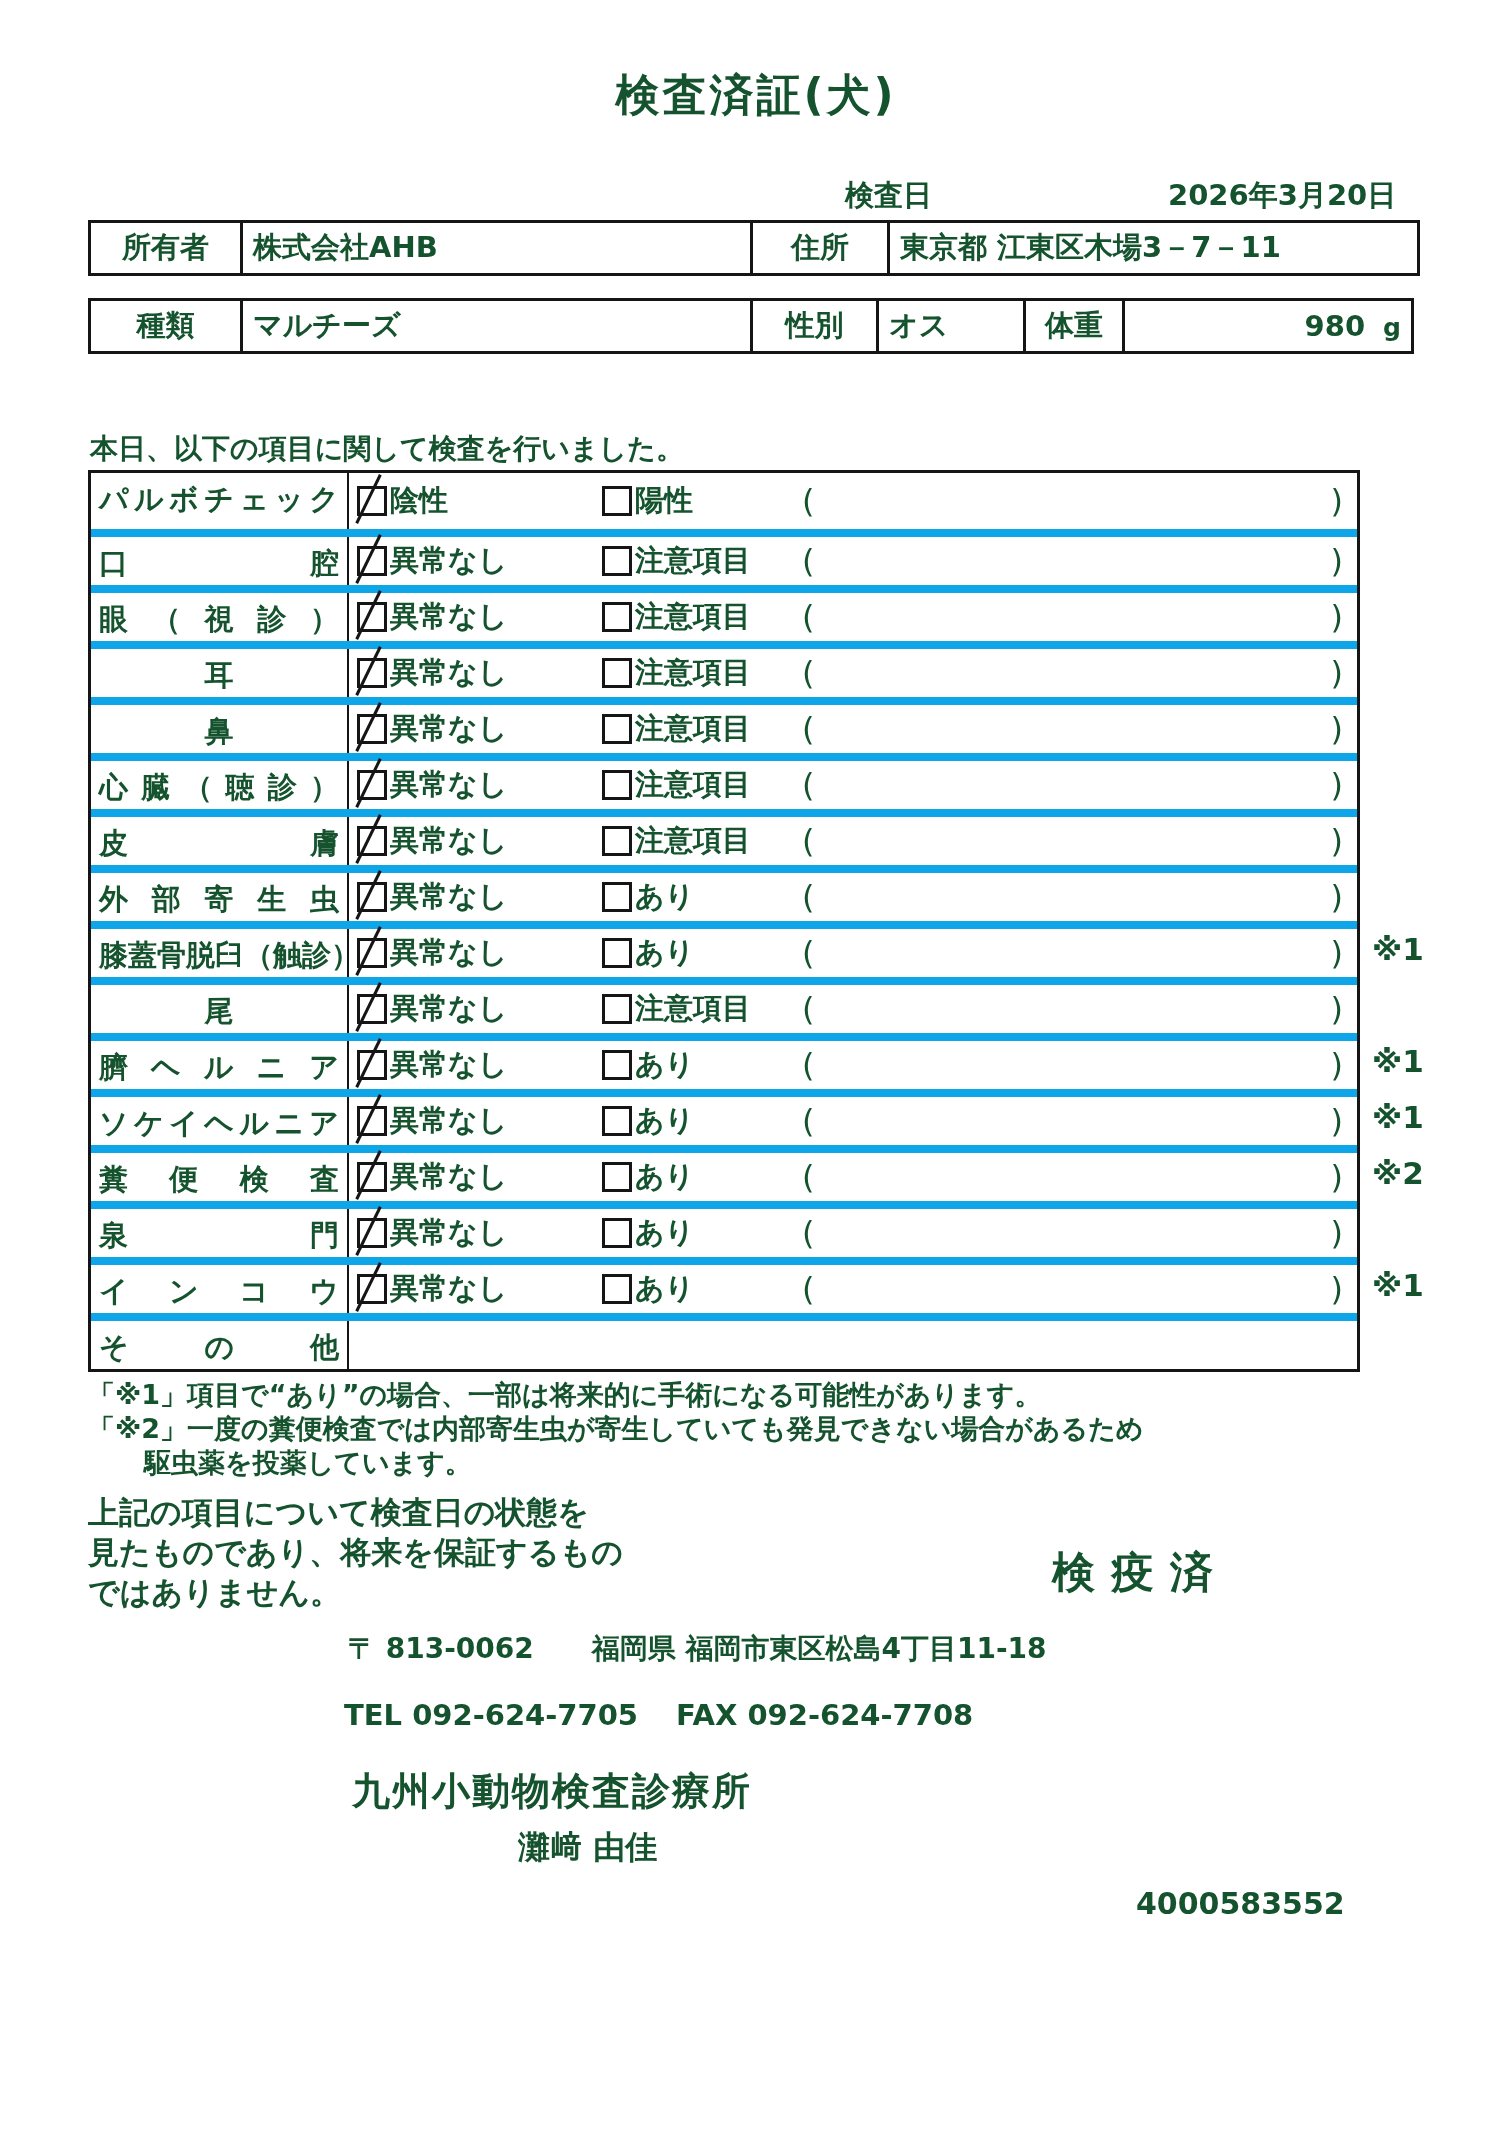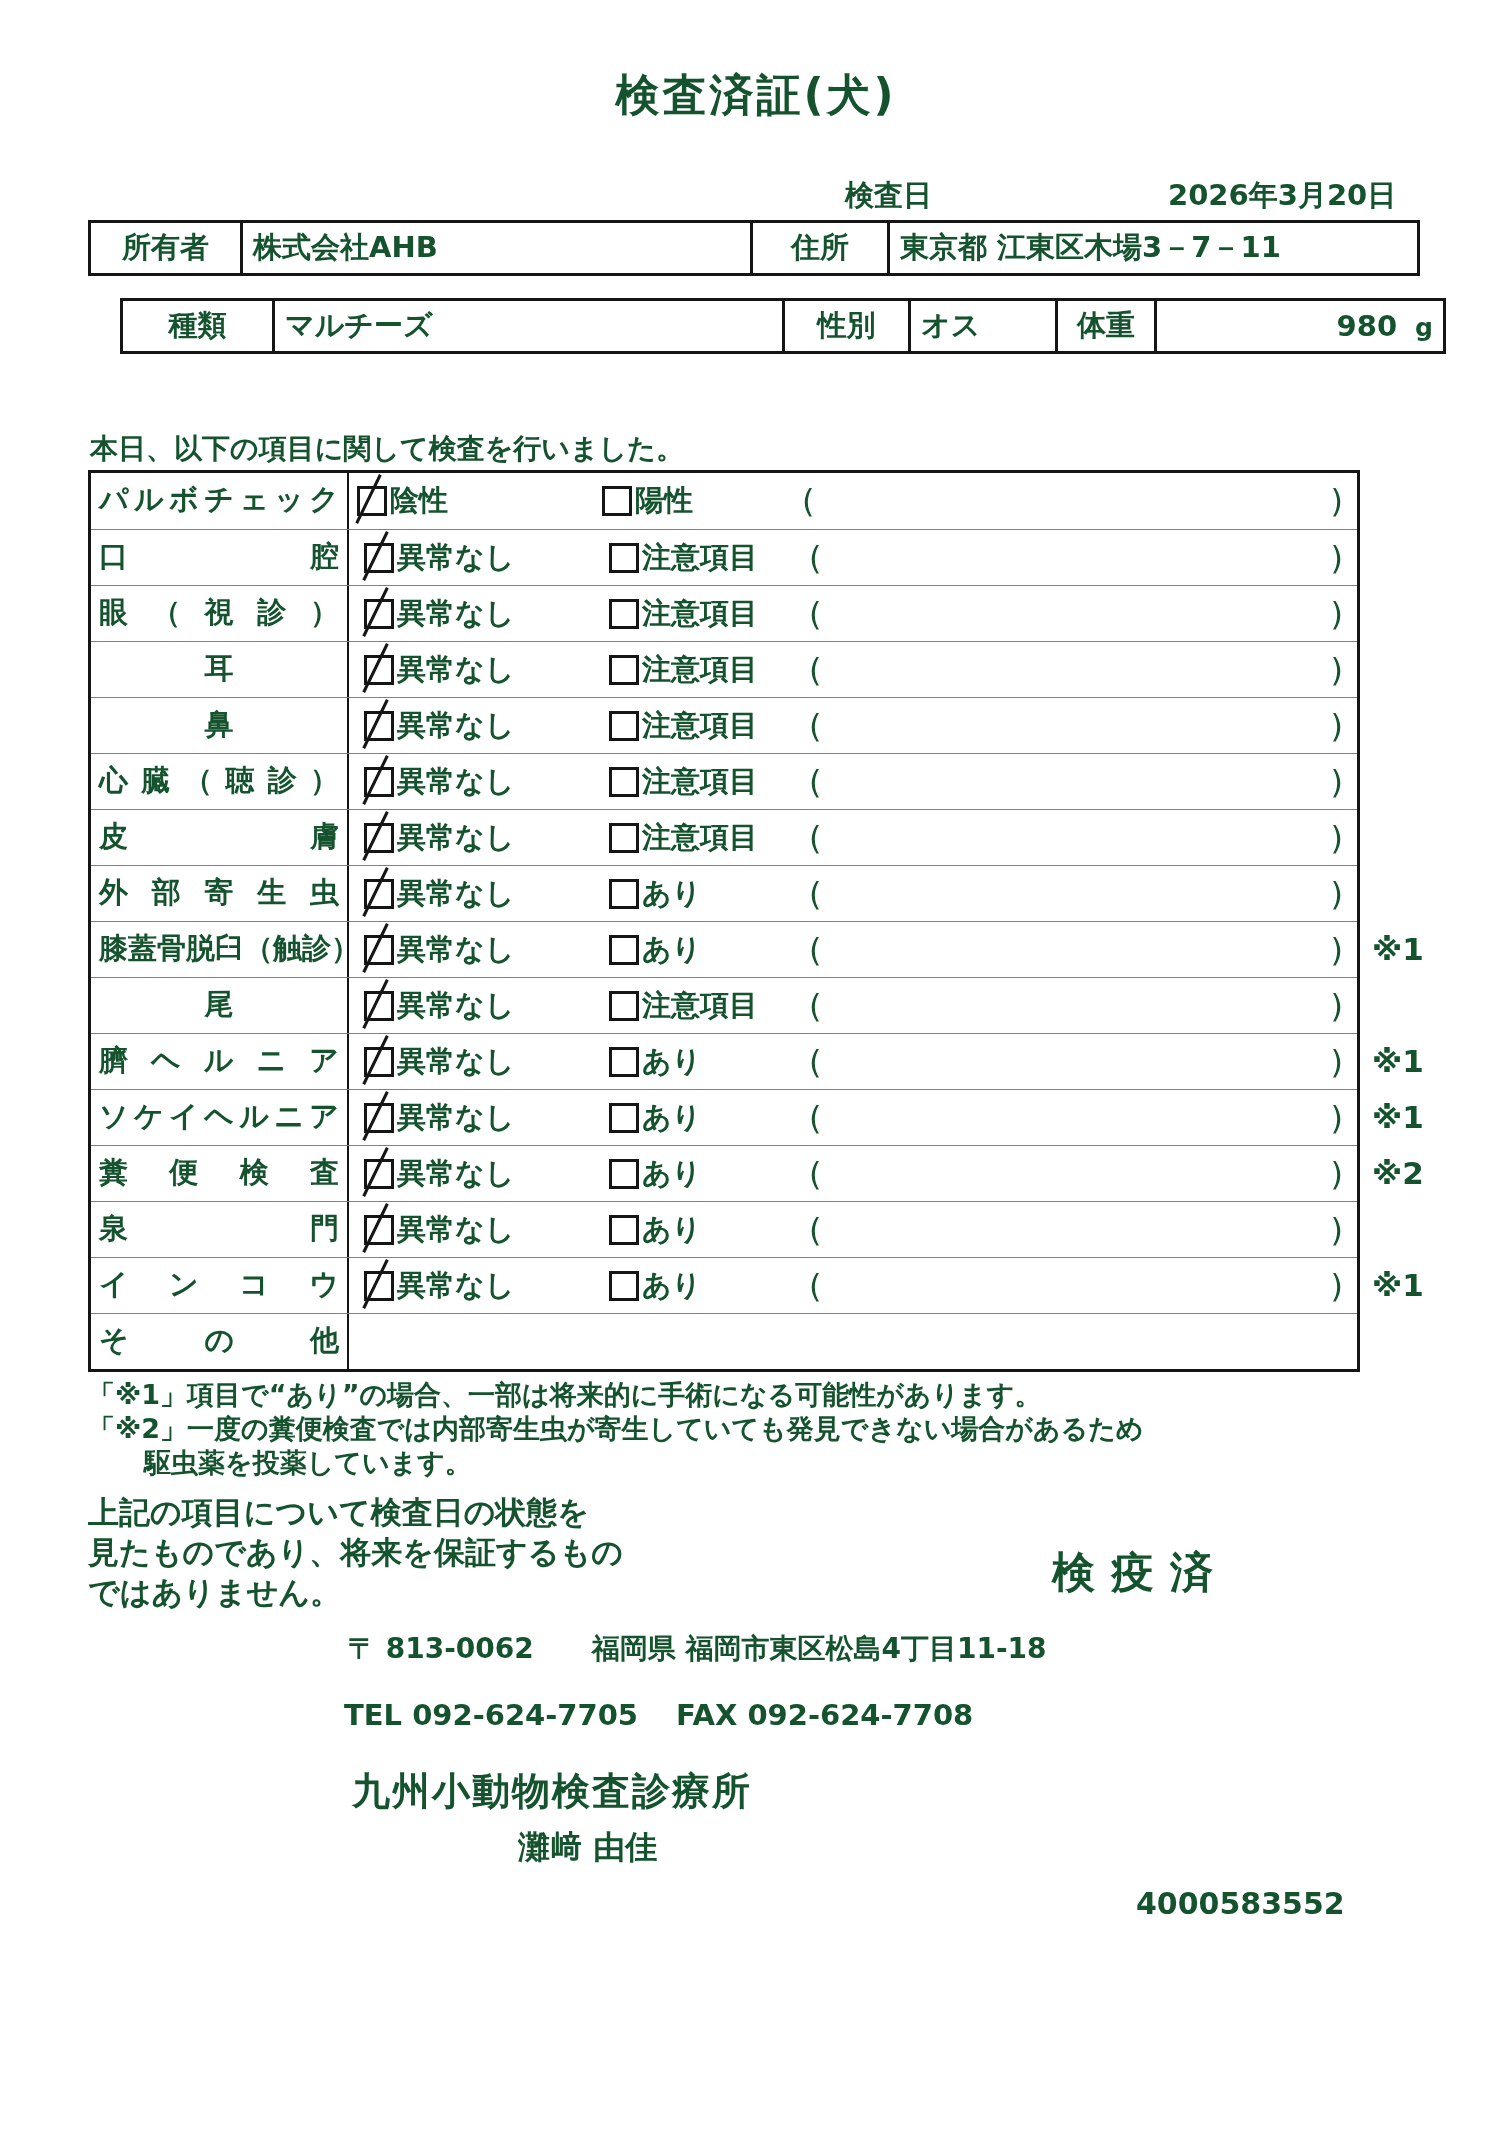--- a/index.html
+++ b/index.html
@@ -21,21 +21,21 @@
   td.num-right{text-align:right;}
   .unit{font-size:25px;margin-left:18px;}
 
   
   .intro-line{top:430px;left:90px;font-size:28px;font-weight:600;}
 
   
   .check-wrap{top:470px;left:88px;display:flex;align-items:flex-start;}
   .check-table{width:1272px;border:3px solid #151515;box-sizing:border-box;}
   .check-row{display:flex;align-items:stretch;height:56px;box-sizing:border-box;}
-  .check-row + .check-row{border-top:1px solid #0ea5e9;gap:7px;}
+  .check-row + .check-row{border-top:8px solid #0ea5e9;}
   .row-label{width:240px;padding:0 8px;border-right:2px solid #151515;font-size:29px;font-weight:600;
              line-height:53px;text-align:justify;text-align-last:justify;overflow:hidden;white-space:nowrap;}
   .row-label.center{text-align:center;text-align-last:center;}
   .row-content{flex:1;display:flex;align-items:center;padding-left:8px;font-size:29px;font-weight:600;overflow:visible;}
   .opt{display:flex;align-items:center;}
   .opt1{width:206px;}
   .opt2{width:200px;margin-left:39px;}
   .cb{position:relative;width:24px;height:24px;border:3px solid #151515;margin-right:3px;flex:none;}
   .cb.checked::after{content:"";position:absolute;left:7px;top:-17px;width:3px;height:54px;
                      background:#151515;transform:rotate(26deg);}
@@ -82,21 +82,21 @@
     <tbody>
         <tr>
       <td class="lab">所有者</td>
       <td class="val">株式会社AHB</td>
       <td class="lab">住所</td>
       <td class="val">東京都 江東区木場3－7－11</td>
     </tr>
   </tbody>
     </table>
 
-  <table class="htable" style="left:88px;top:298px;width:1326px;margin-left:32px;">
+  <table class="htable" style="left:88px;top:298px;width:1326px;">
     <colgroup>
       <col style="width:152px">
         <col style="width:510px">
         <col style="width:126px">
       <col style="width:147px">
         <col style="width:99px">
         <col>
     </colgroup>
     <tbody>
         <tr>

